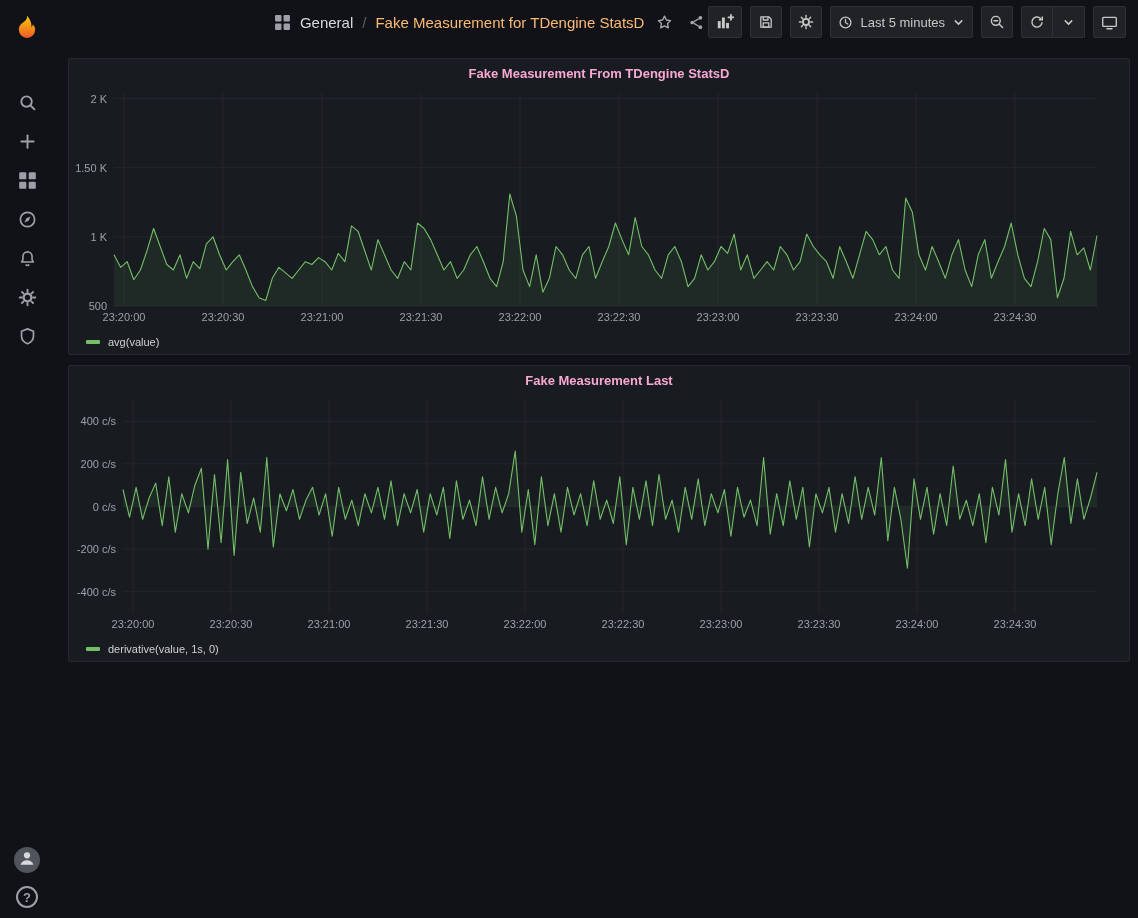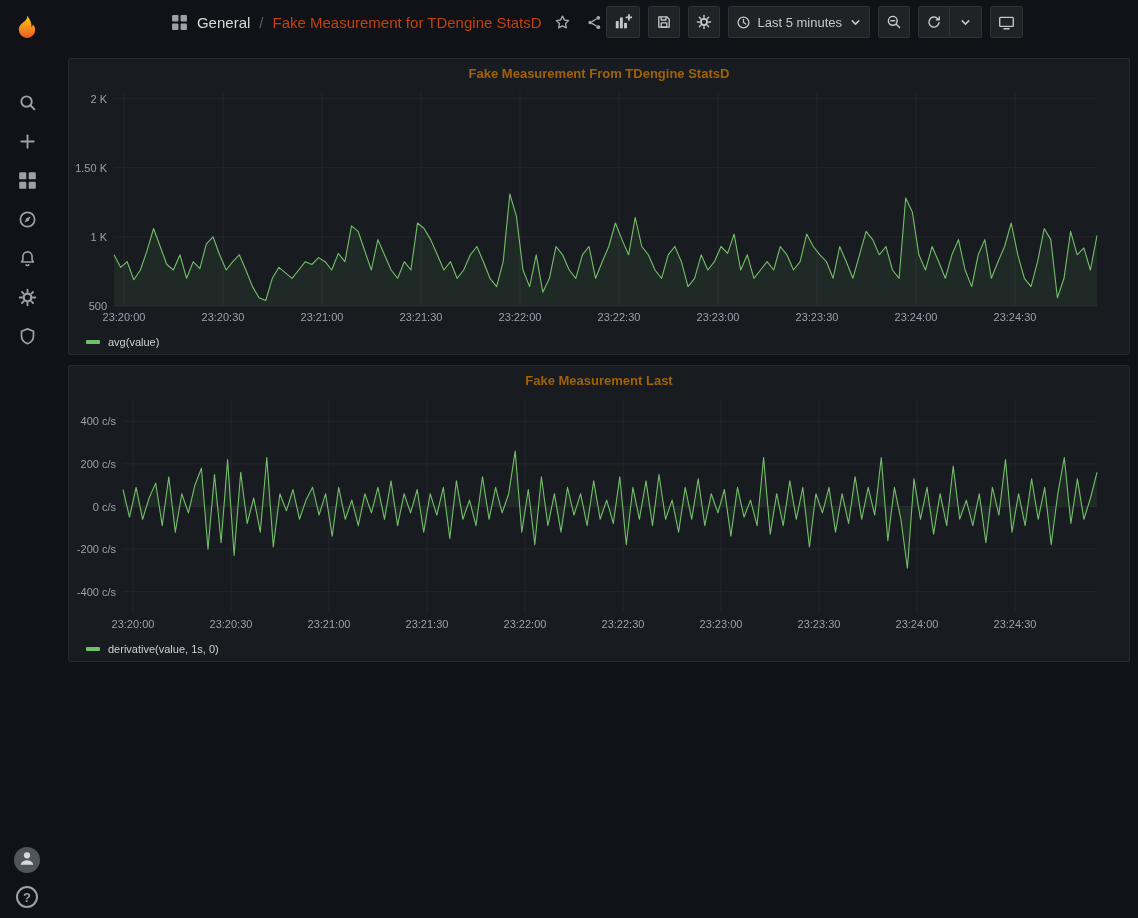--- a/index.html
+++ b/index.html
@@ -28,46 +28,46 @@
     display:flex; align-items:center; justify-content:center; overflow:hidden; cursor:pointer; margin-bottom:13px;
   }
   .help-circle {
     width:22px; height:22px; border-radius:50%; border:2px solid #9da0a7; color:#9da0a7;
     display:flex; align-items:center; justify-content:center; font-size:13px; font-weight:bold; cursor:pointer;
   }
   
   .main { flex:1; min-width:0; display:flex; flex-direction:column; }
   .navbar {
     height:44px; flex:0 0 44px; display:flex; align-items:center;
-    justify-content:center; padding:0 12px 0 14px;
+    justify-content:flex-end; padding:0 12px 0 14px;
   }
   .nav-left { display:flex; align-items:center; gap:9px; }
   .crumb-icon { color:#9da0a7; display:flex; }
   .crumb-section { color:#d8d9da; font-size:15px; cursor:pointer; }
   .crumb-sep { color:#5a5e66; font-size:15px; }
-  .crumb-title { color:#c2410c; font-size:15px; }
+  .crumb-title { color:#fdba74; font-size:15px; }
   .mini-btn { background:none; border:none; color:#a5a8ad; display:flex; align-items:center; padding:3px; cursor:pointer; }
   .nav-right { display:flex; align-items:center; gap:8px; }
   .tool-btn {
     height:32px; min-width:32px; background:#202226; border:1px solid #2c3235; border-radius:2px;
     color:#c7c8ca; display:flex; align-items:center; justify-content:center; gap:7px;
     font-size:13px; font-family:inherit; padding:4px 7px; cursor:pointer;
   }
   .split { display:flex; }
   .split .tool-btn:first-child { border-radius:2px 0 0 2px; }
   .split .tool-btn:last-child { border-radius:0 2px 2px 0; border-left:none; padding:0 5px; }
   
   .dashboard { flex:1; padding:14px 8px 0 14px; overflow:hidden; }
   .panel {
     background:#181b1f; border:1px solid #25282e; border-radius:2px;
     height:297px; margin-bottom:10px; display:flex; flex-direction:column;
   }
   .panel-title {
     height:28px; flex:0 0 28px; display:flex; align-items:center; justify-content:center;
-    font-size:13px; font-weight:bold; color:#a16207; cursor:pointer;text-align:right;
+    font-size:13px; font-weight:bold; color:#f9a8d4; cursor:pointer;text-align:right;
   }
   .chart { flex:1; position:relative; }
   .chart svg { position:absolute; left:0; top:0; }
   .legend { height:24px; flex:0 0 24px; display:flex; align-items:center; gap:8px; padding-left:17px; cursor:pointer; }
   .legend-swatch { width:14px; height:4px; border-radius:1px; background:#73bf69; }
   .legend-label { font-size:11px; color:#d0d1d3; }
 </style>
 </head>
 <body>
 

